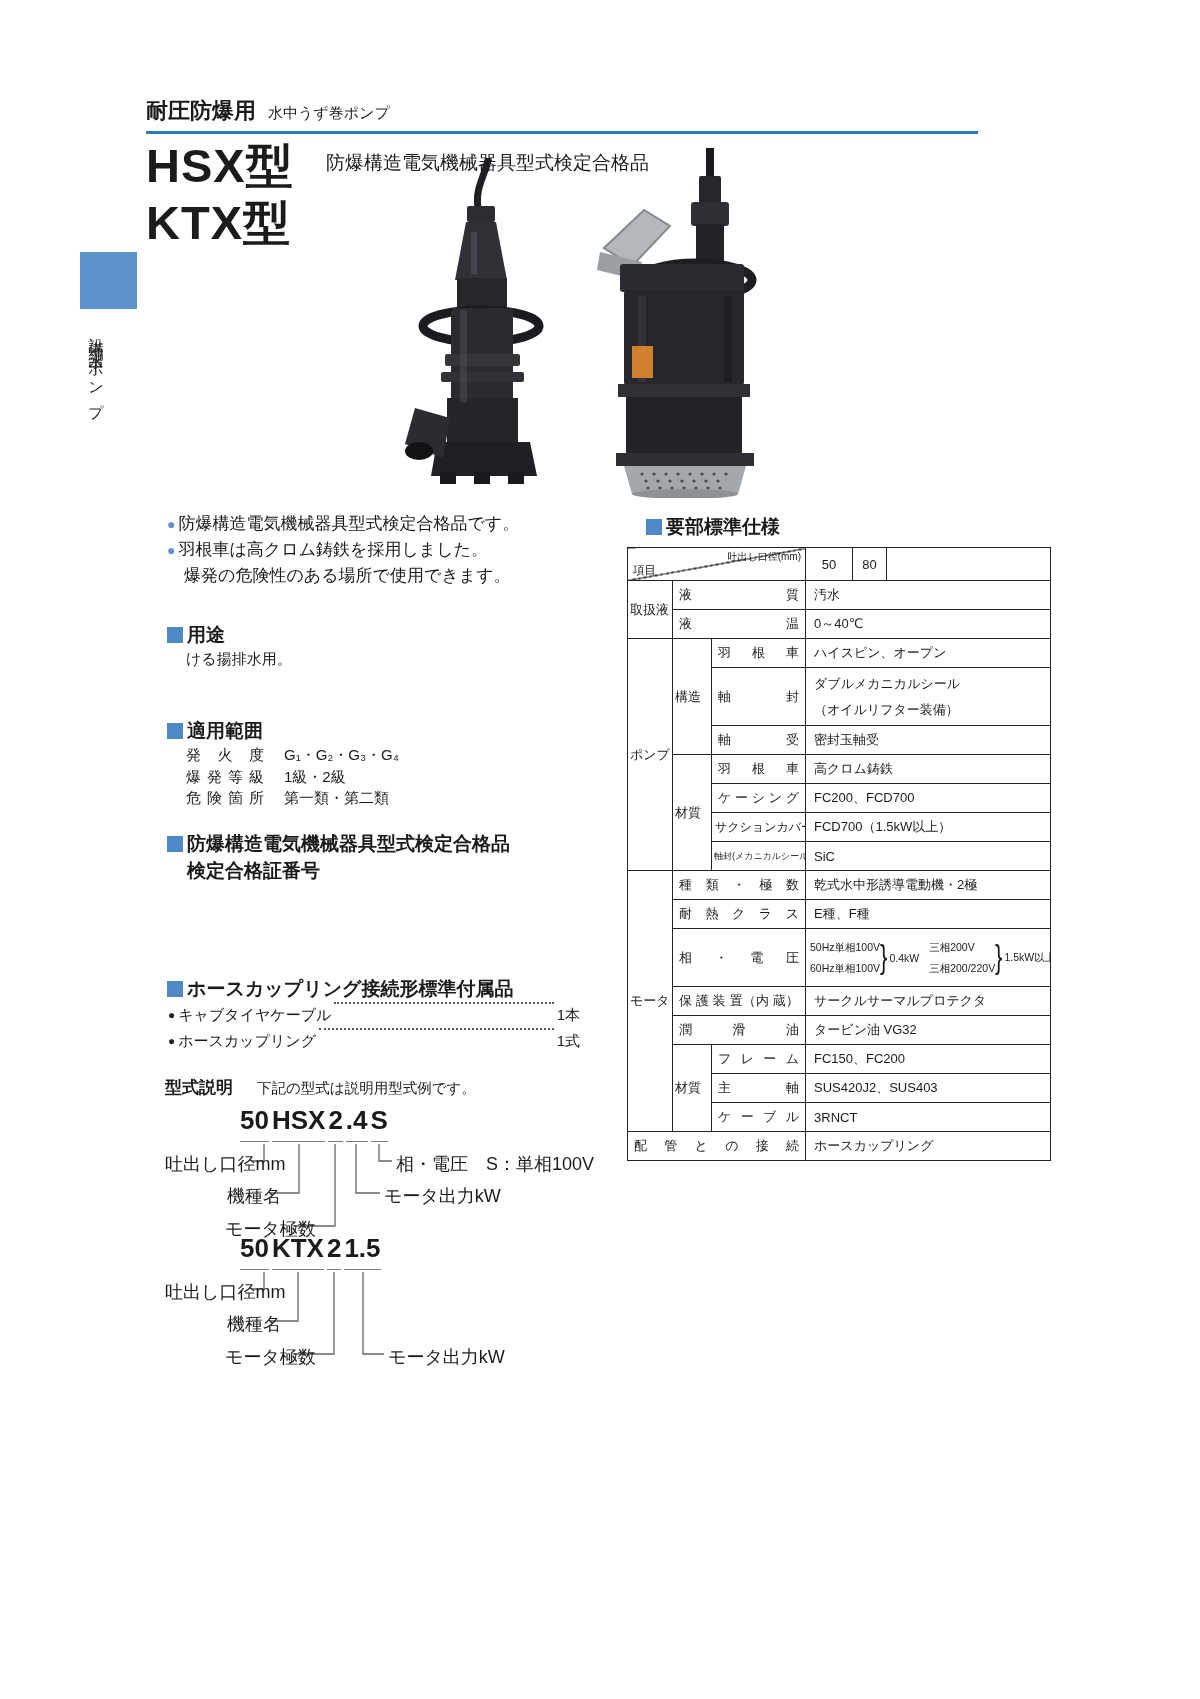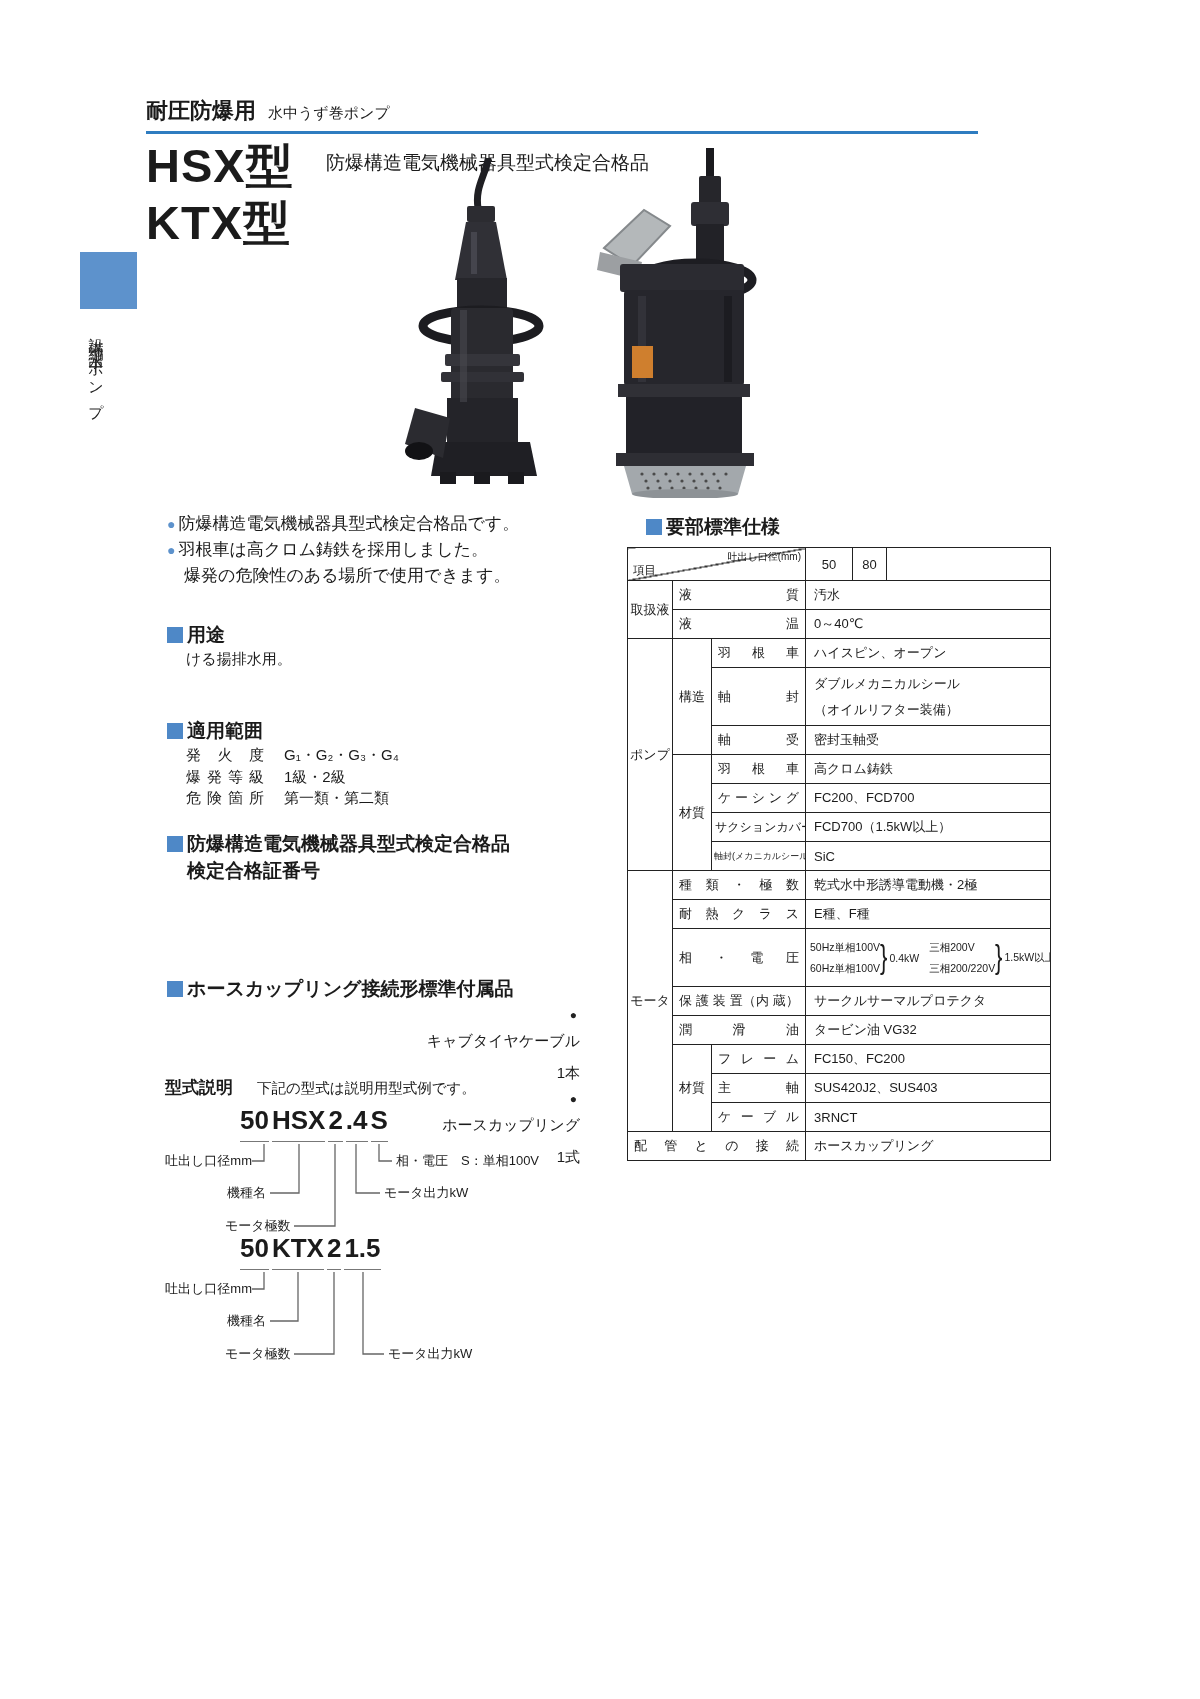--- a/index.html
+++ b/index.html
@@ -39,48 +39,48 @@
   .range-rows { position:absolute; left:186px; top:744px; font-size:15px; line-height:21.5px; }
   .range-row { display:flex; }
   .range-label { width:78px; text-align:justify; text-align-last:justify; margin-right:20px; }
 
   .cert-title2 { position:absolute; left:187px; top:858px; font-size:19px; font-weight:700; }
   .cert-rows { position:absolute; left:186px; top:886px; font-size:16px; line-height:22.5px; }
   .cert-row { display:flex; }
   .cert-model { width:134px; }
 
   .acc-list { position:absolute; left:168px; top:1002px; width:412px; font-size:15px; line-height:26px; }
-  .acc-item { display:flex; align-items:flex-end;flex-direction:column; }
+  .acc-item { display:flex; align-items:flex-start; }
   .acc-item::before { content:"●"; font-size:12px; margin-right:3px; color:#222; }
   .acc-leader { flex:1; border-bottom:2px dotted #555; margin:0 3px 4px 3px; }
 
   
   .md-head { position:absolute; left:165px; top:1076px; display:flex; align-items:baseline; gap:24px; }
   .md-label { font-size:17px; font-weight:700; }
   .md-note { font-size:14.5px; }
   .diagram { position:absolute; left:148px; width:440px; height:135px; }
   .d1 { top:1100px; }
   .d2 { top:1228px; }
   .code-row { position:absolute; left:92px; top:4px; display:flex; }
   .code-seg { font-size:26px; font-weight:700; line-height:1.25; border-bottom:1.5px solid #777; padding-bottom:4px; margin-right:3px; }
-  .dlabel { position:absolute; font-size:13px; white-space:nowrap; }
+  .dlabel { position:absolute; font-size:18px; white-space:nowrap; }
   .dsvg { position:absolute; left:0; top:0; }
 
   
   .spec-title { top:514px; left:646px; }
   .spec-table { position:absolute; left:627px; top:547px; }
   table.spec { table-layout:fixed; width:423px; border-collapse:collapse; }
   table.spec td { border:1px solid #222; font-size:13px; vertical-align:middle; overflow:hidden; }
   tr.hr { height:33px; } tr.r { height:29px; } tr.r2 { height:58px; }
   td.corner { position:relative; padding:0;
     background-image:linear-gradient(to bottom right, transparent calc(50% - 0.7px), #333 calc(50% - 0.7px), #333 calc(50% + 0.7px), transparent calc(50% + 0.7px)); }
   .corner-item { position:absolute; left:5px; bottom:2px; font-size:11.5px; }
   .corner-bore { position:absolute; right:4px; top:2px; font-size:10px; }
   td.bore { text-align:center; font-size:15px; }
-  td.grp { text-align:center; font-size:13px; padding:0 2px; }
+  td.grp { text-align:left; font-size:13px; padding:0 2px; }
   td.jl { text-align:justify; text-align-last:justify; padding:0 6px; white-space:nowrap; }
   td.jl.sm { font-size:12px; padding:0 3px; }
   td.jl.xs { font-size:9px; padding:0 2px; }
   td.vc { padding-left:8px; font-size:13.5px; text-align:left; }
   .v2line { line-height:26px; }
   .pv { display:flex; align-items:center; padding-left:4px; }
   .pv .col { font-size:10.5px; line-height:1.95; white-space:nowrap; }
   .pv .brace { font-size:34px; font-weight:200; transform:scaleX(0.65); margin:0 0 2px -2px; }
   .pv .kw { font-size:10.5px; white-space:nowrap; }
   .pv .g2 { margin-left:10px; }

